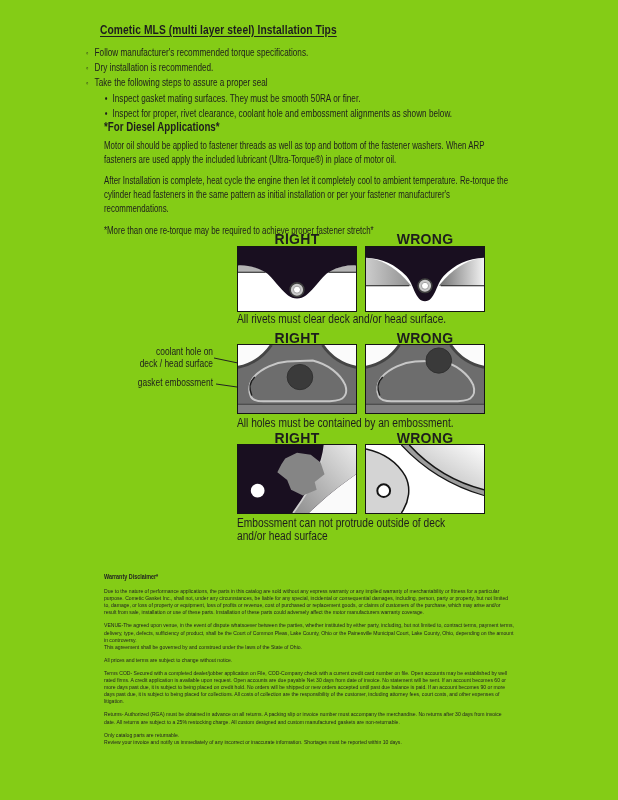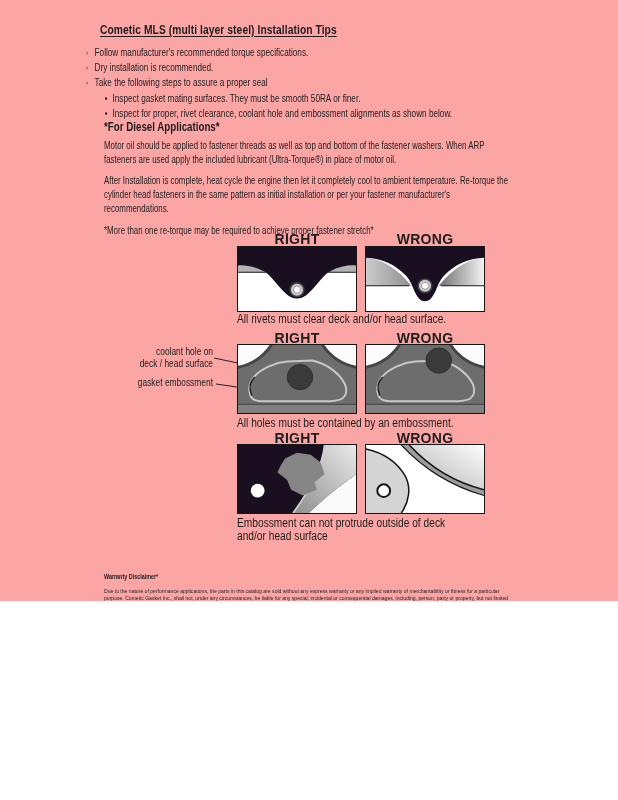--- a/index.html
+++ b/index.html
@@ -1,19 +1,19 @@
 <!DOCTYPE html>
 <html><head>
 <meta charset="utf-8">
 <style>
   * { margin: 0; padding: 0; box-sizing: border-box; }
   html, body { background: #ffffff; }
   body { font-family: "Liberation Sans", sans-serif; color: #1d1d1d; }
   #page {
-    position: relative; width: 618px; height: 601px; background: #fca5a5;
+    position: relative; width: 618px; height: 800px; background: #84cc16;
     overflow: hidden;
   }
   .abs { position: absolute; }
 
   
   #doc-title {
     left: 100px; top: 22px;
     font-size: 13.5px; font-weight: bold; white-space: nowrap;
     text-decoration: underline; text-underline-offset: 2px;
     transform: scaleX(0.76); transform-origin: left top;

